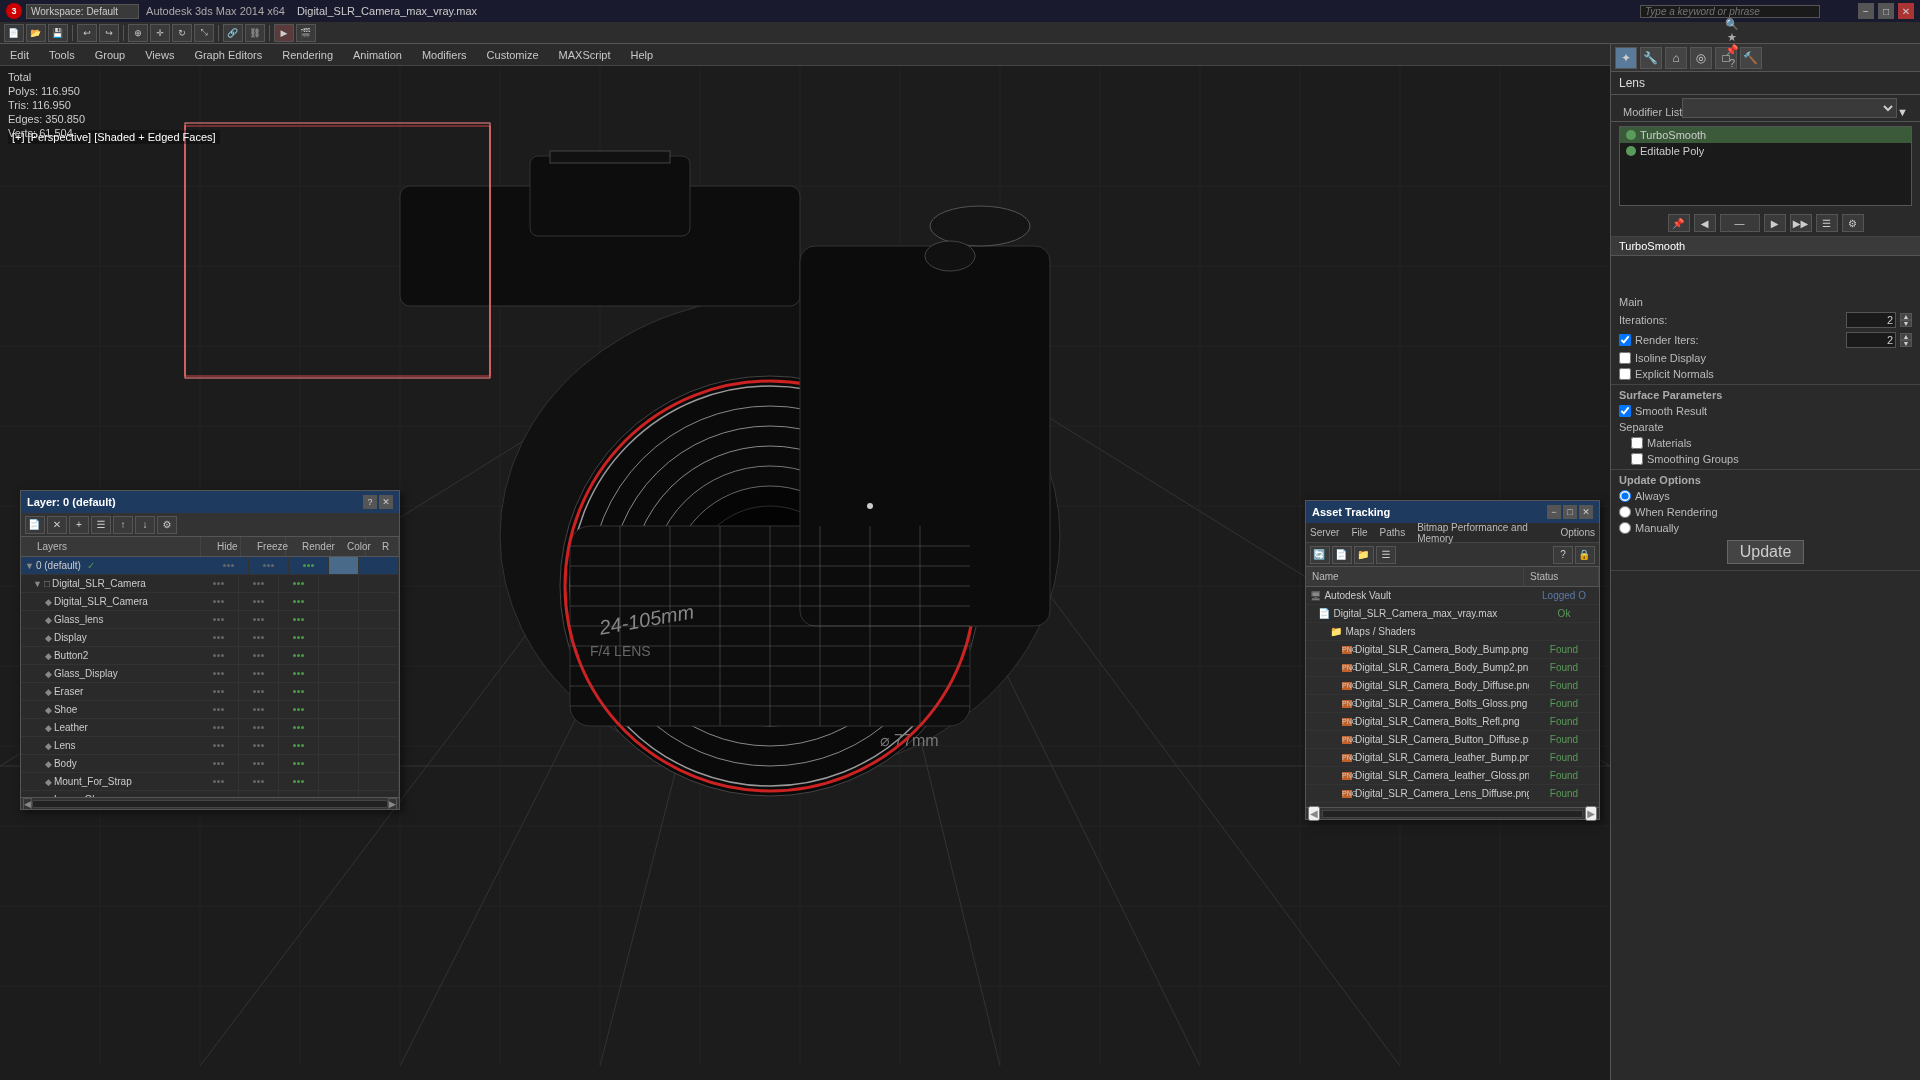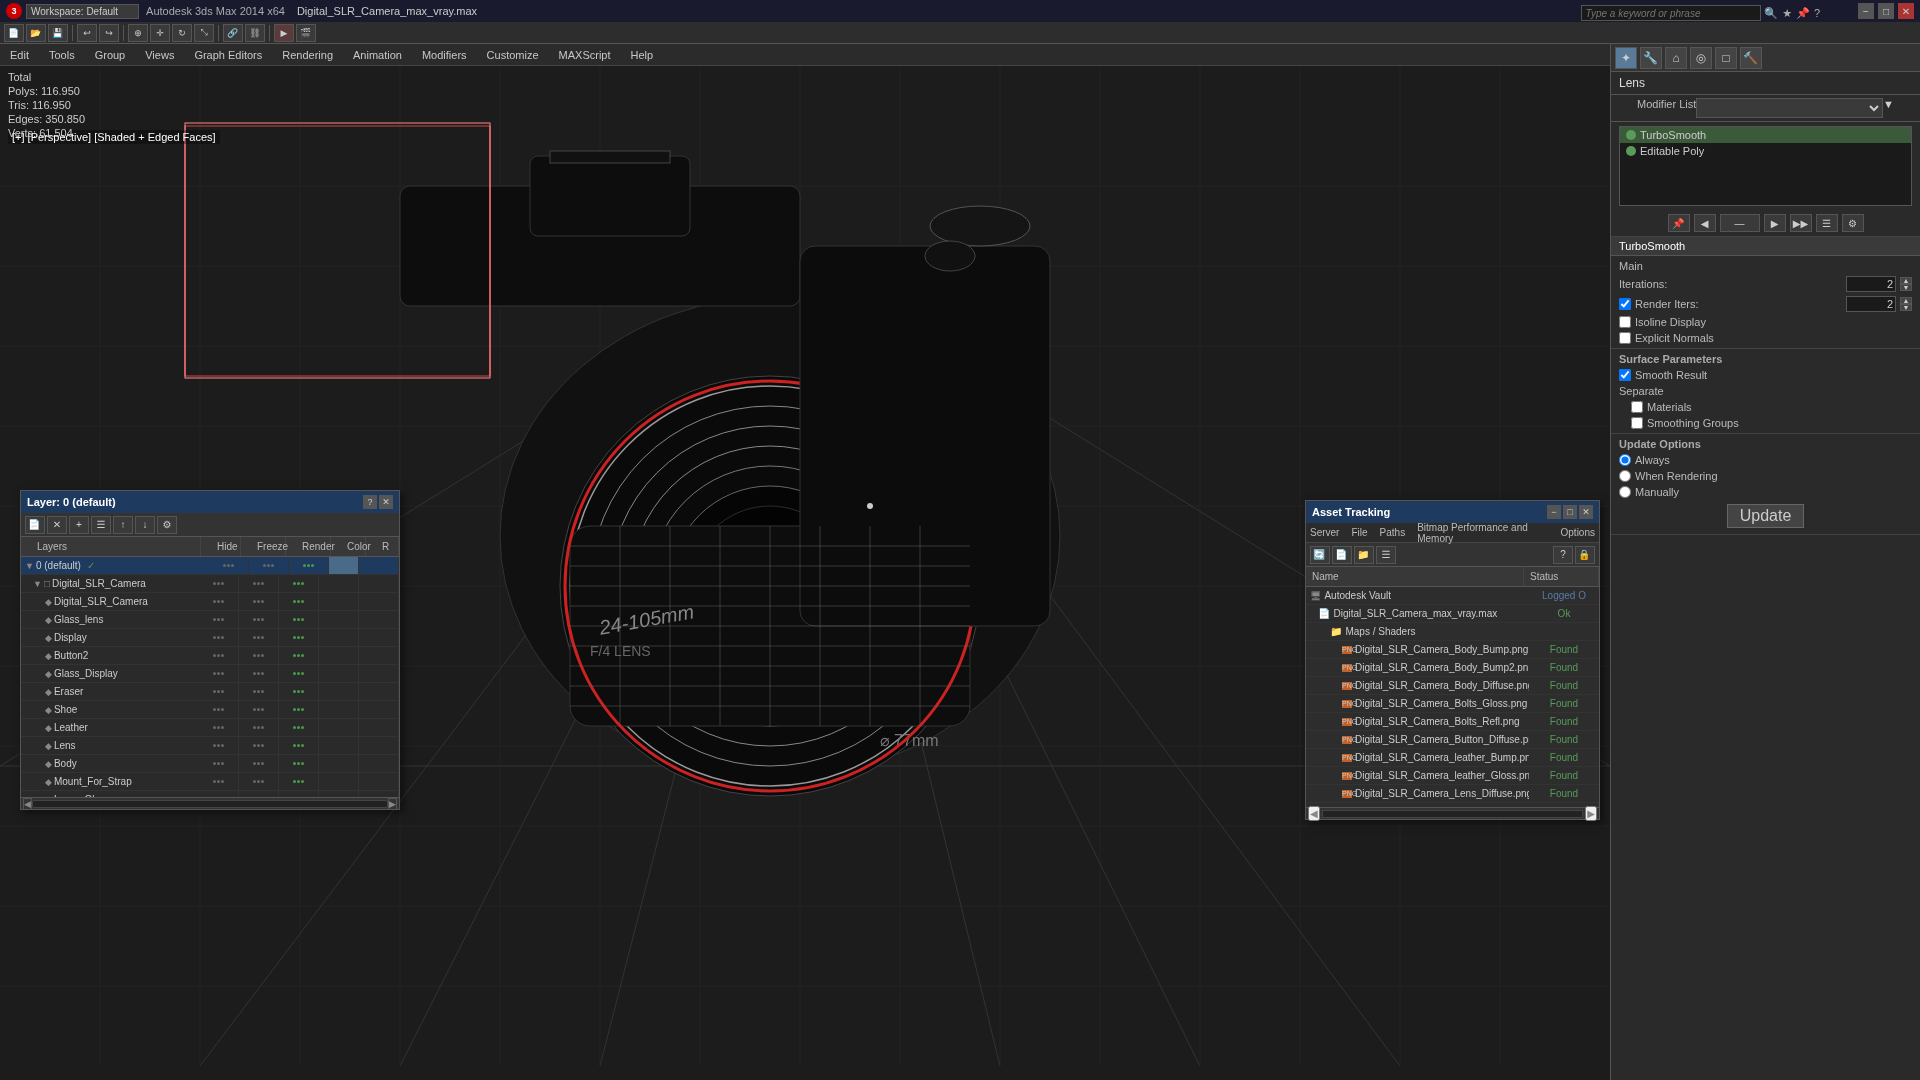--- a/index.html
+++ b/index.html
@@ -98,20 +98,21 @@
     }
 
     
     #search-bar {
       position: absolute;
       top: 5px;
       right: 100px;
       height: 16px;
       display: flex;
       align-items: center;
+      flex-direction: column;
     }
     #search-input {
       width: 180px;
       height: 16px;
       background: #1a1a1a;
       border: 1px solid #555;
       color: #aaa;
       font-size: 10px;
       padding: 0 4px;
       font-style: italic;
@@ -188,22 +189,22 @@
     #lens-title {
       padding: 4px 8px;
       background: #2a2a2a;
       font-size: 12px;
       color: #ddd;
       border-bottom: 1px solid #555;
     }
 
     #modifier-list-row {
       display: flex;
-      align-items: flex-start;
-      padding: 3px 26px;
+      align-items: flex-end;
+      padding: 3px 12px;
       background: #2a2a2a;
       border-bottom: 1px solid #555;
     }
     #modifier-list-row label {
       font-size: 11px;
       color: #bbb;
     }
     #modifier-list-row select {
       flex: 1;
       background: #3a3a3a;
@@ -829,21 +830,21 @@
     <button class="nav-btn">◀</button>
     <button class="nav-btn" style="width:40px;">—</button>
     <button class="nav-btn">▶</button>
     <button class="nav-btn">▶▶</button>
     <button class="nav-btn">☰</button>
     <button class="nav-btn">⚙</button>
   </div>
 
   <div class="section-header">TurboSmooth</div>
 
-  <div style="background:#2a2a2a;padding:2px 0;border-bottom:1px solid #444;">
+  <div style="background:#2a2a2a;padding:2px 0;border-bottom:1px solid #444;margin-top:36px;">
     <div class="param-row">
       <span class="param-label">Main</span>
     </div>
 
     <div class="param-row">
       <span class="param-label">Iterations:</span>
       <input type="text" class="param-input" value="2" style="">
       <div class="param-spinner">
         <button class="spinner-btn">▲</button>
         <button class="spinner-btn">▼</button>

